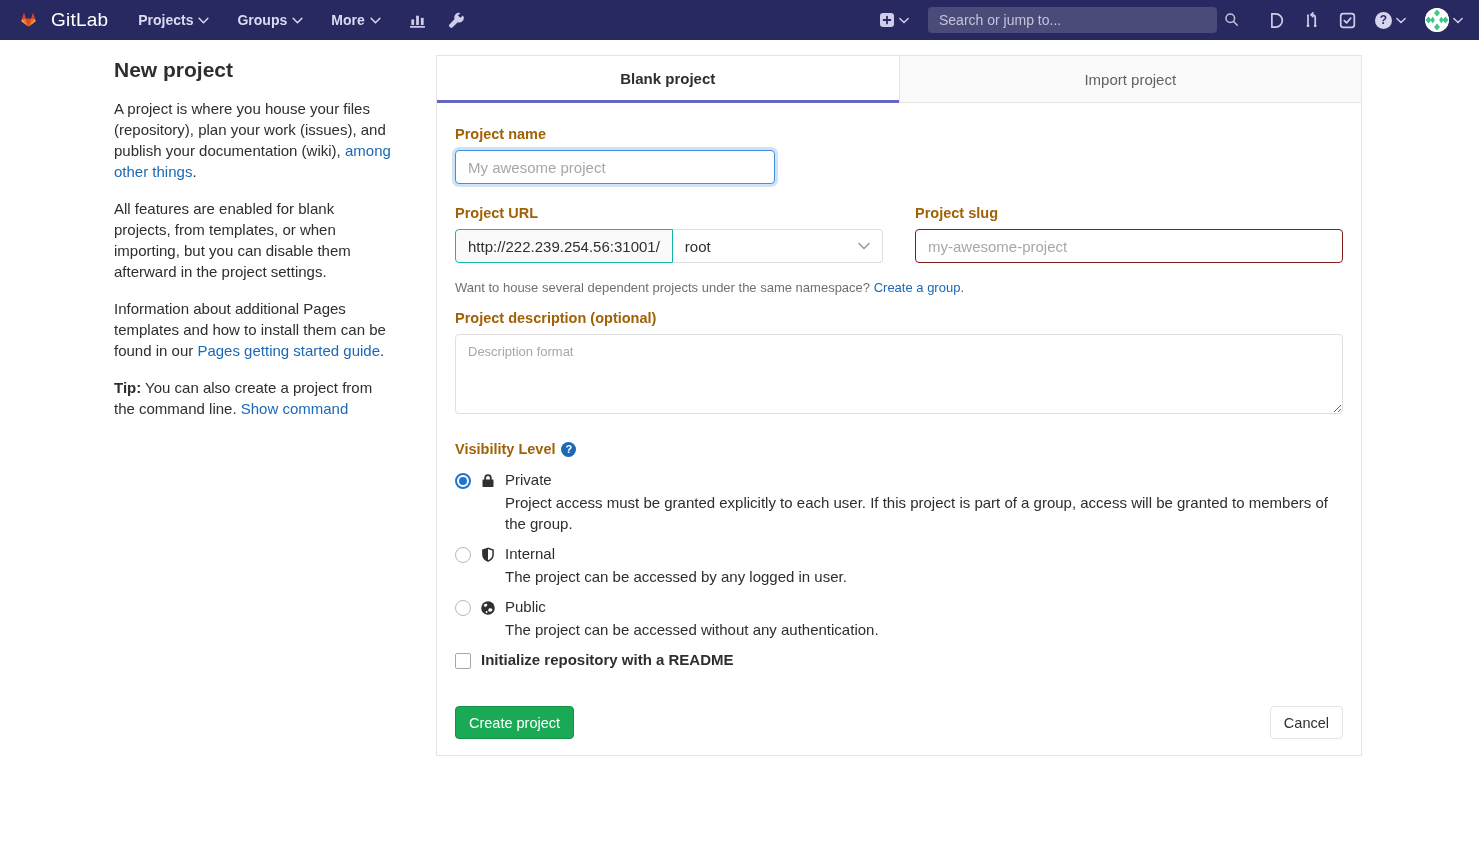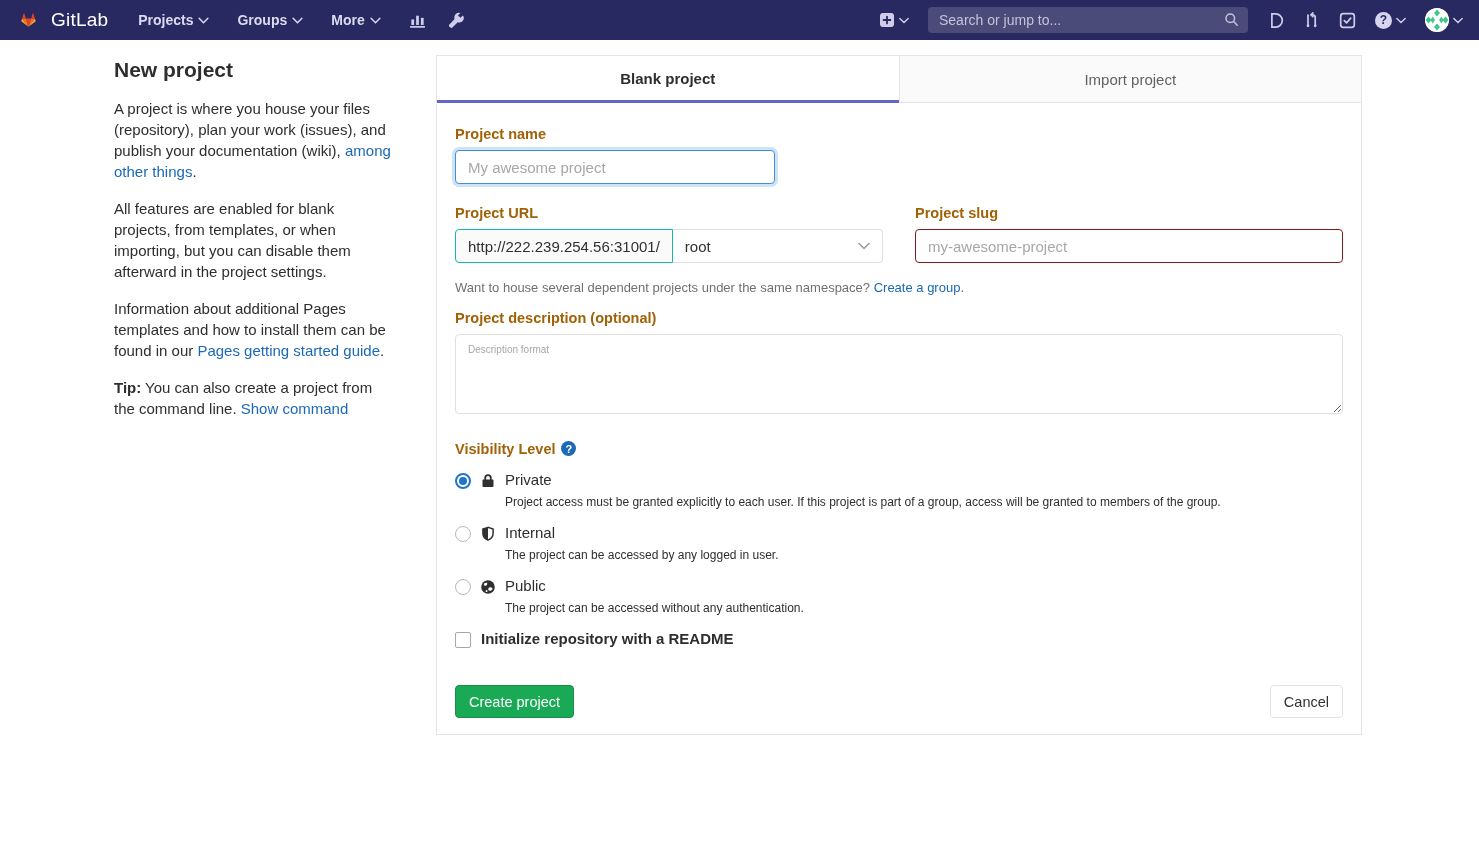--- a/index.html
+++ b/index.html
@@ -12,21 +12,21 @@
   .brand { display:flex; align-items:center; gap:10px; margin-right:30px; cursor:pointer; }
   .brand-name { color:#fff; font-size:19px; letter-spacing:.2px; }
   .nav-menu { display:flex; align-items:flex-start; gap:28px; }
   .nav-item { display:flex; align-items:center; gap:5px; font-size:14px; font-weight:700;
     color:#dcdaf1; cursor:pointer; }
   .nav-icons-left { display:flex; align-items:center; gap:22px; margin-left:28px; }
   .icon-btn { display:flex; align-items:center; color:#cfcde9; cursor:pointer; }
   .navbar-right { margin-left:auto; display:flex; align-items:center; gap:19px; }
   .plus-group { display:flex; align-items:center; gap:4px; cursor:pointer; }
   .searchbox { position:relative; width:320px; }
-  .searchbox input { width:320px; height:26px; background:rgba(255,255,255,.16);
+  .searchbox input { width:289px; height:26px; background:rgba(255,255,255,.16);
     border:none; border-radius:4px; padding:0 30px 0 11px; font-size:14px; color:#fff;
     font-family:inherit; }
   .searchbox input::placeholder { color:#c4c2dc; }
   .searchbox .mag { position:absolute; right:9px; top:5px; color:#c4c2dc; }
   .help-circle { width:17px; height:17px; border-radius:50%; background:#d6d4ee;
     color:#292961; font-size:12px; font-weight:700; display:flex; align-items:center;
     justify-content:center; }
   .with-caret { display:flex; align-items:center; gap:4px; cursor:pointer; }
   .avatar { width:24px; height:24px; border-radius:50%; overflow:hidden; background:#fff; }
 
@@ -61,38 +61,38 @@
     color:#303030; white-space:nowrap; }
   .ns-select { flex:1; height:34px; border:1px solid #dfdfdf; border-left:none;
     border-radius:0 4px 4px 0; display:flex; align-items:center; justify-content:space-between;
     padding:0 12px; font-size:15px; cursor:pointer; color:#303030; }
   .ns-select .chev { color:#999; }
   #project-slug { width:100%; }
   .help-line { font-size:13px; color:#707070; margin-top:17px; }
 
   .desc-block { margin-top:15px; }
   textarea.desc { width:100%; height:80px; border:1px solid #dfdfdf; border-radius:4px;
-    padding:9px 12px; font-size:10px; font-family:inherit; color:#303030; resize:vertical; }
+    padding:9px 12px; font-size:13px; font-family:inherit; color:#303030; resize:vertical; }
 
   .vis-block { margin-top:23px; }
-  .vis-head { display:flex; align-items:flex-start; gap:6px; margin-bottom:14px; }
+  .vis-head { display:flex; align-items:center; gap:6px; margin-bottom:14px; }
   .vis-head .flabel { margin-bottom:0; }
   .q-circle { width:15px; height:15px; border-radius:50%; background:#1b69b6; color:#fff;
     font-size:11px; font-weight:700; display:flex; align-items:center; justify-content:center;
     cursor:pointer; }
   .vis-option { display:grid; grid-template-columns:16px 16px 1fr; column-gap:9px;
     margin-bottom:11px; align-items:start; }
   .radio { width:16px; height:16px; border-radius:50%; border:1px solid #b8b8b8;
     background:#fff; margin-top:2px; cursor:pointer; position:relative; }
   .radio.checked { border:2px solid #1f75cb; }
   .radio.checked::after { content:""; position:absolute; left:2px; top:2px; width:8px;
     height:8px; border-radius:50%; background:#1f75cb; }
   .vis-icon { margin-top:2px; display:flex; }
   .vis-name { font-size:15px; color:#2e2e2e; cursor:pointer; }
-  .vis-desc { grid-column:3; font-size:12px; line-height:21px; color:#2e2e2e; margin-top:3px; }
+  .vis-desc { grid-column:3; font-size:15px; line-height:21px; color:#2e2e2e; margin-top:3px; }
 
   .readme-block { display:grid; grid-template-columns:16px 1fr; column-gap:10px; margin-top:3px; }
   .checkbox { width:16px; height:16px; border:1px solid #a7a7a7; border-radius:2px;
     background:#fff; margin-top:2px; cursor:pointer; }
   .readme-label { font-size:15px; font-weight:700; color:#2e2e2e; cursor:pointer; }
   .readme-desc { grid-column:2; font-size:15px; color:#2e2e2e; margin-top:4px; }
 
   .actions { display:flex; justify-content:space-between; margin-top:37px; }
   .btn { height:33px; border-radius:4px; font-size:14.5px; font-family:inherit;
     padding:0 13px; cursor:pointer; }

